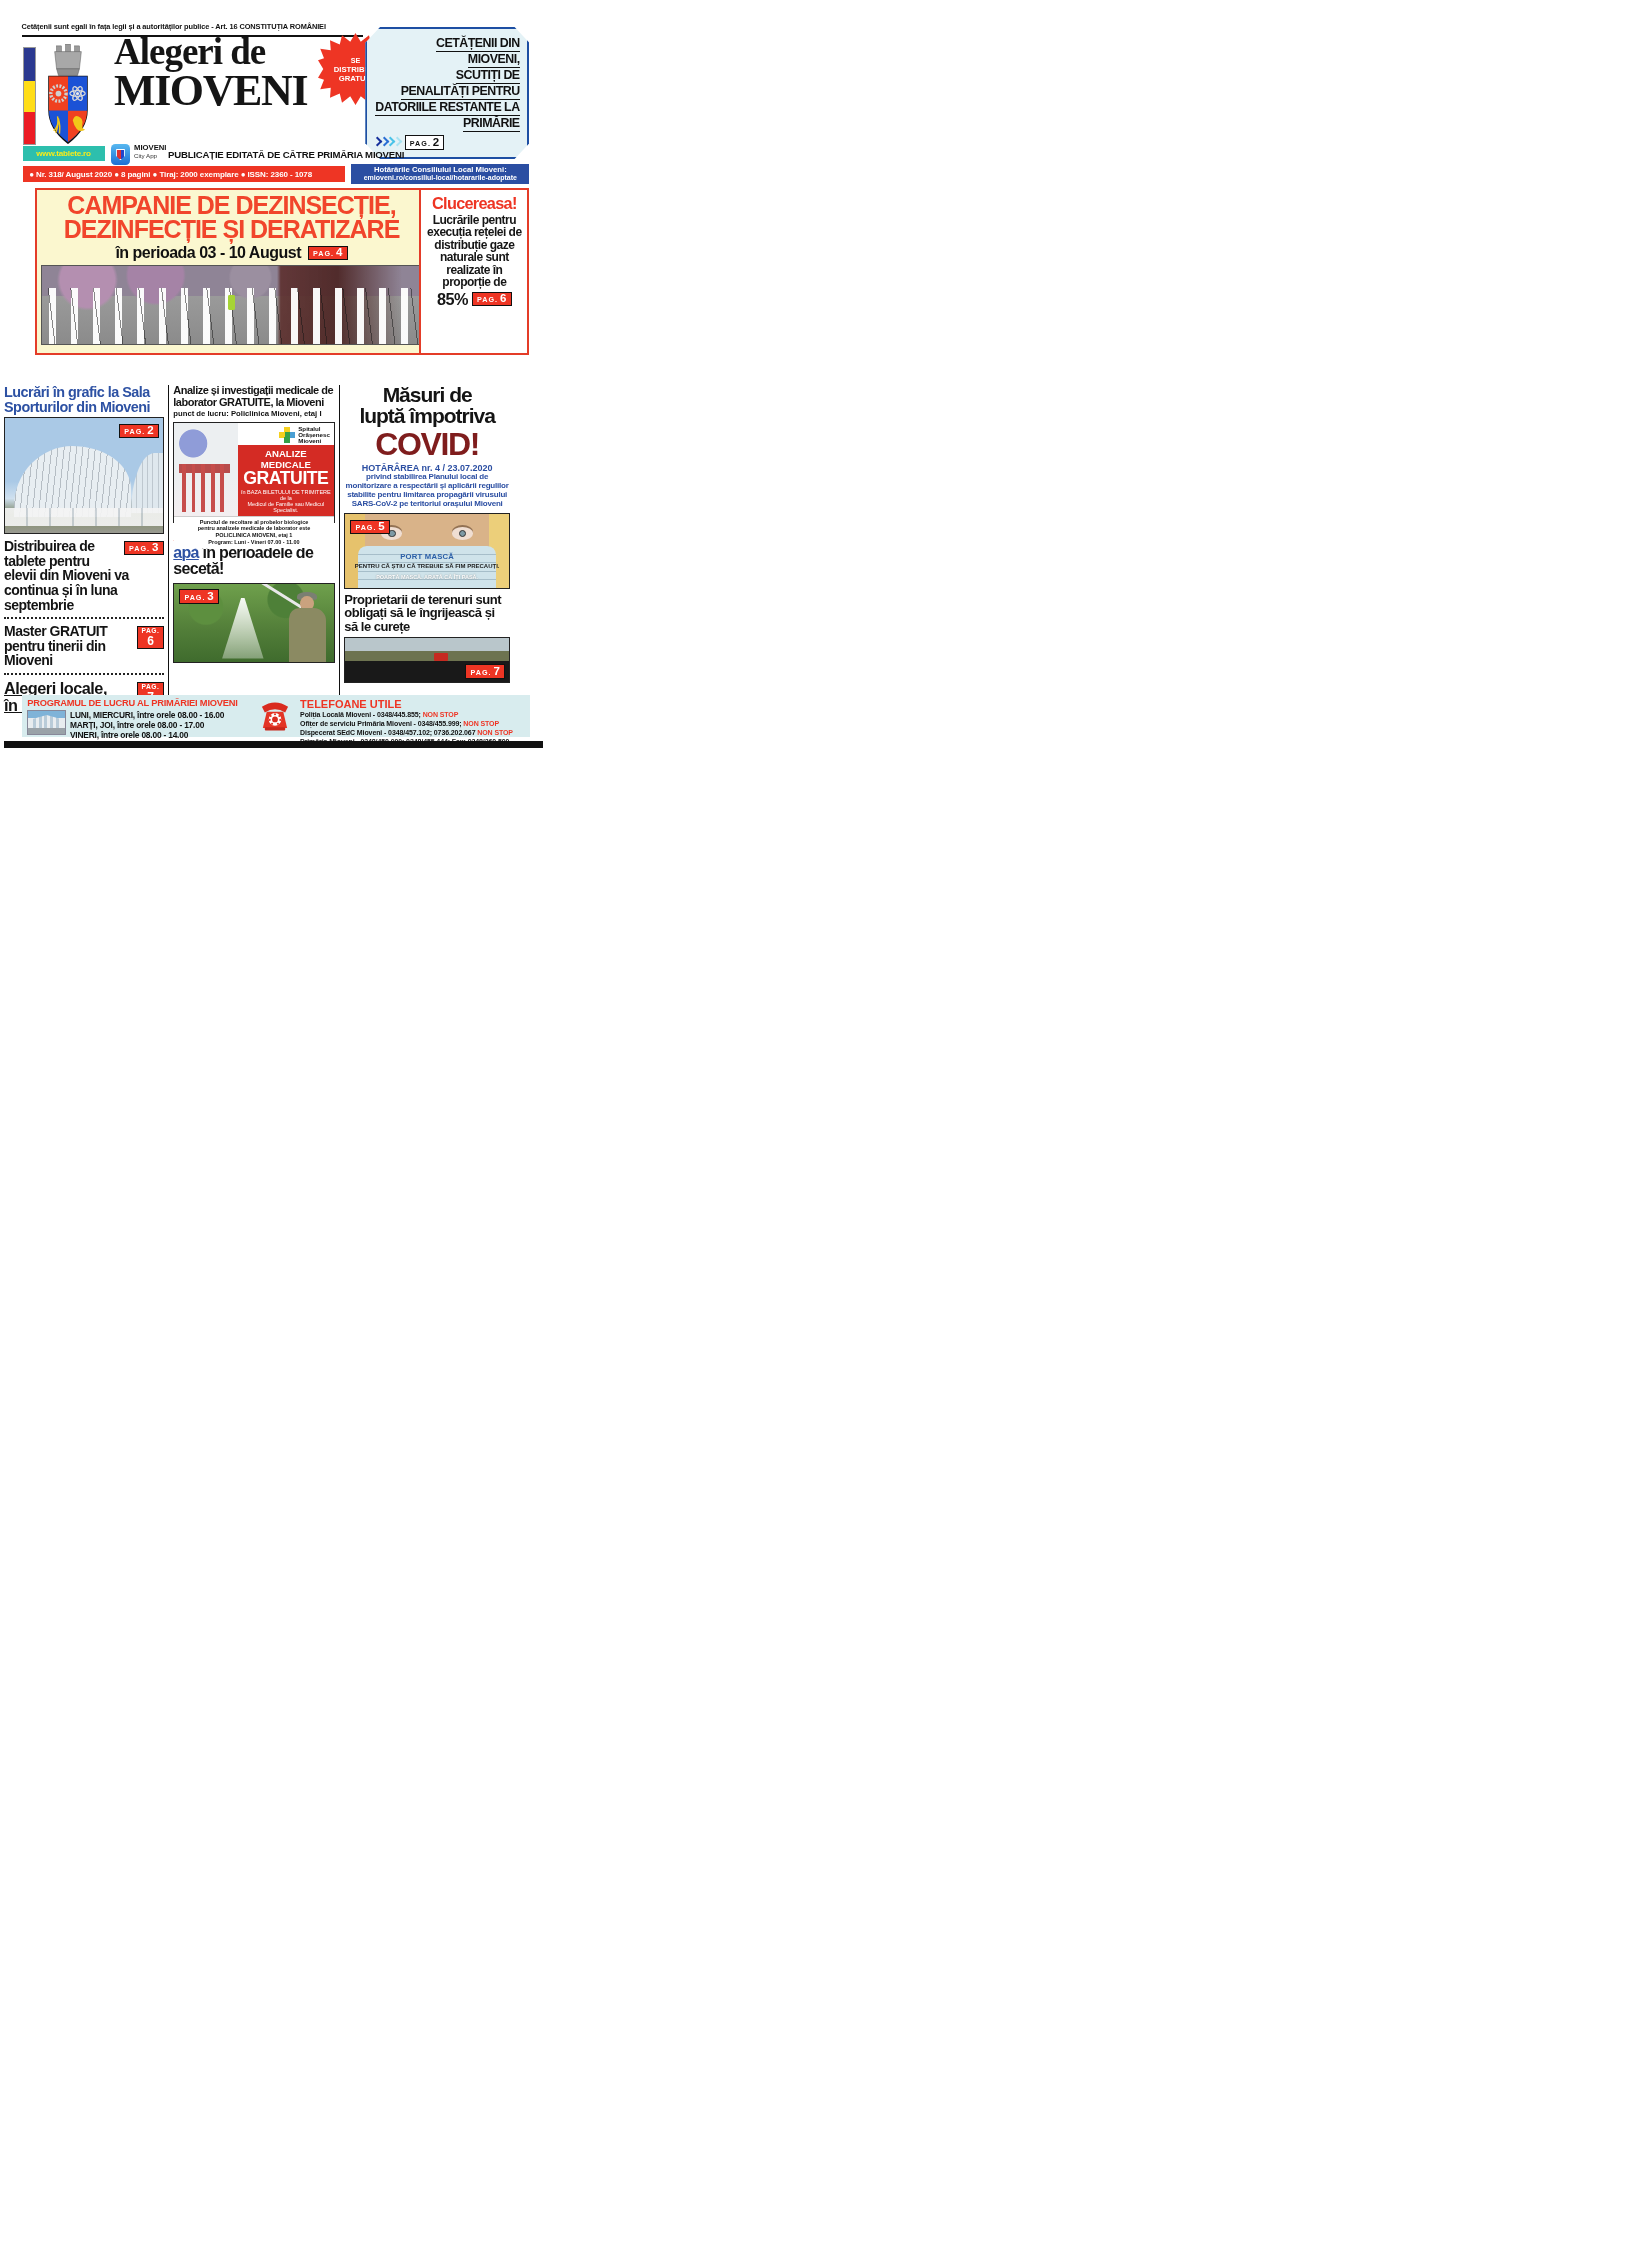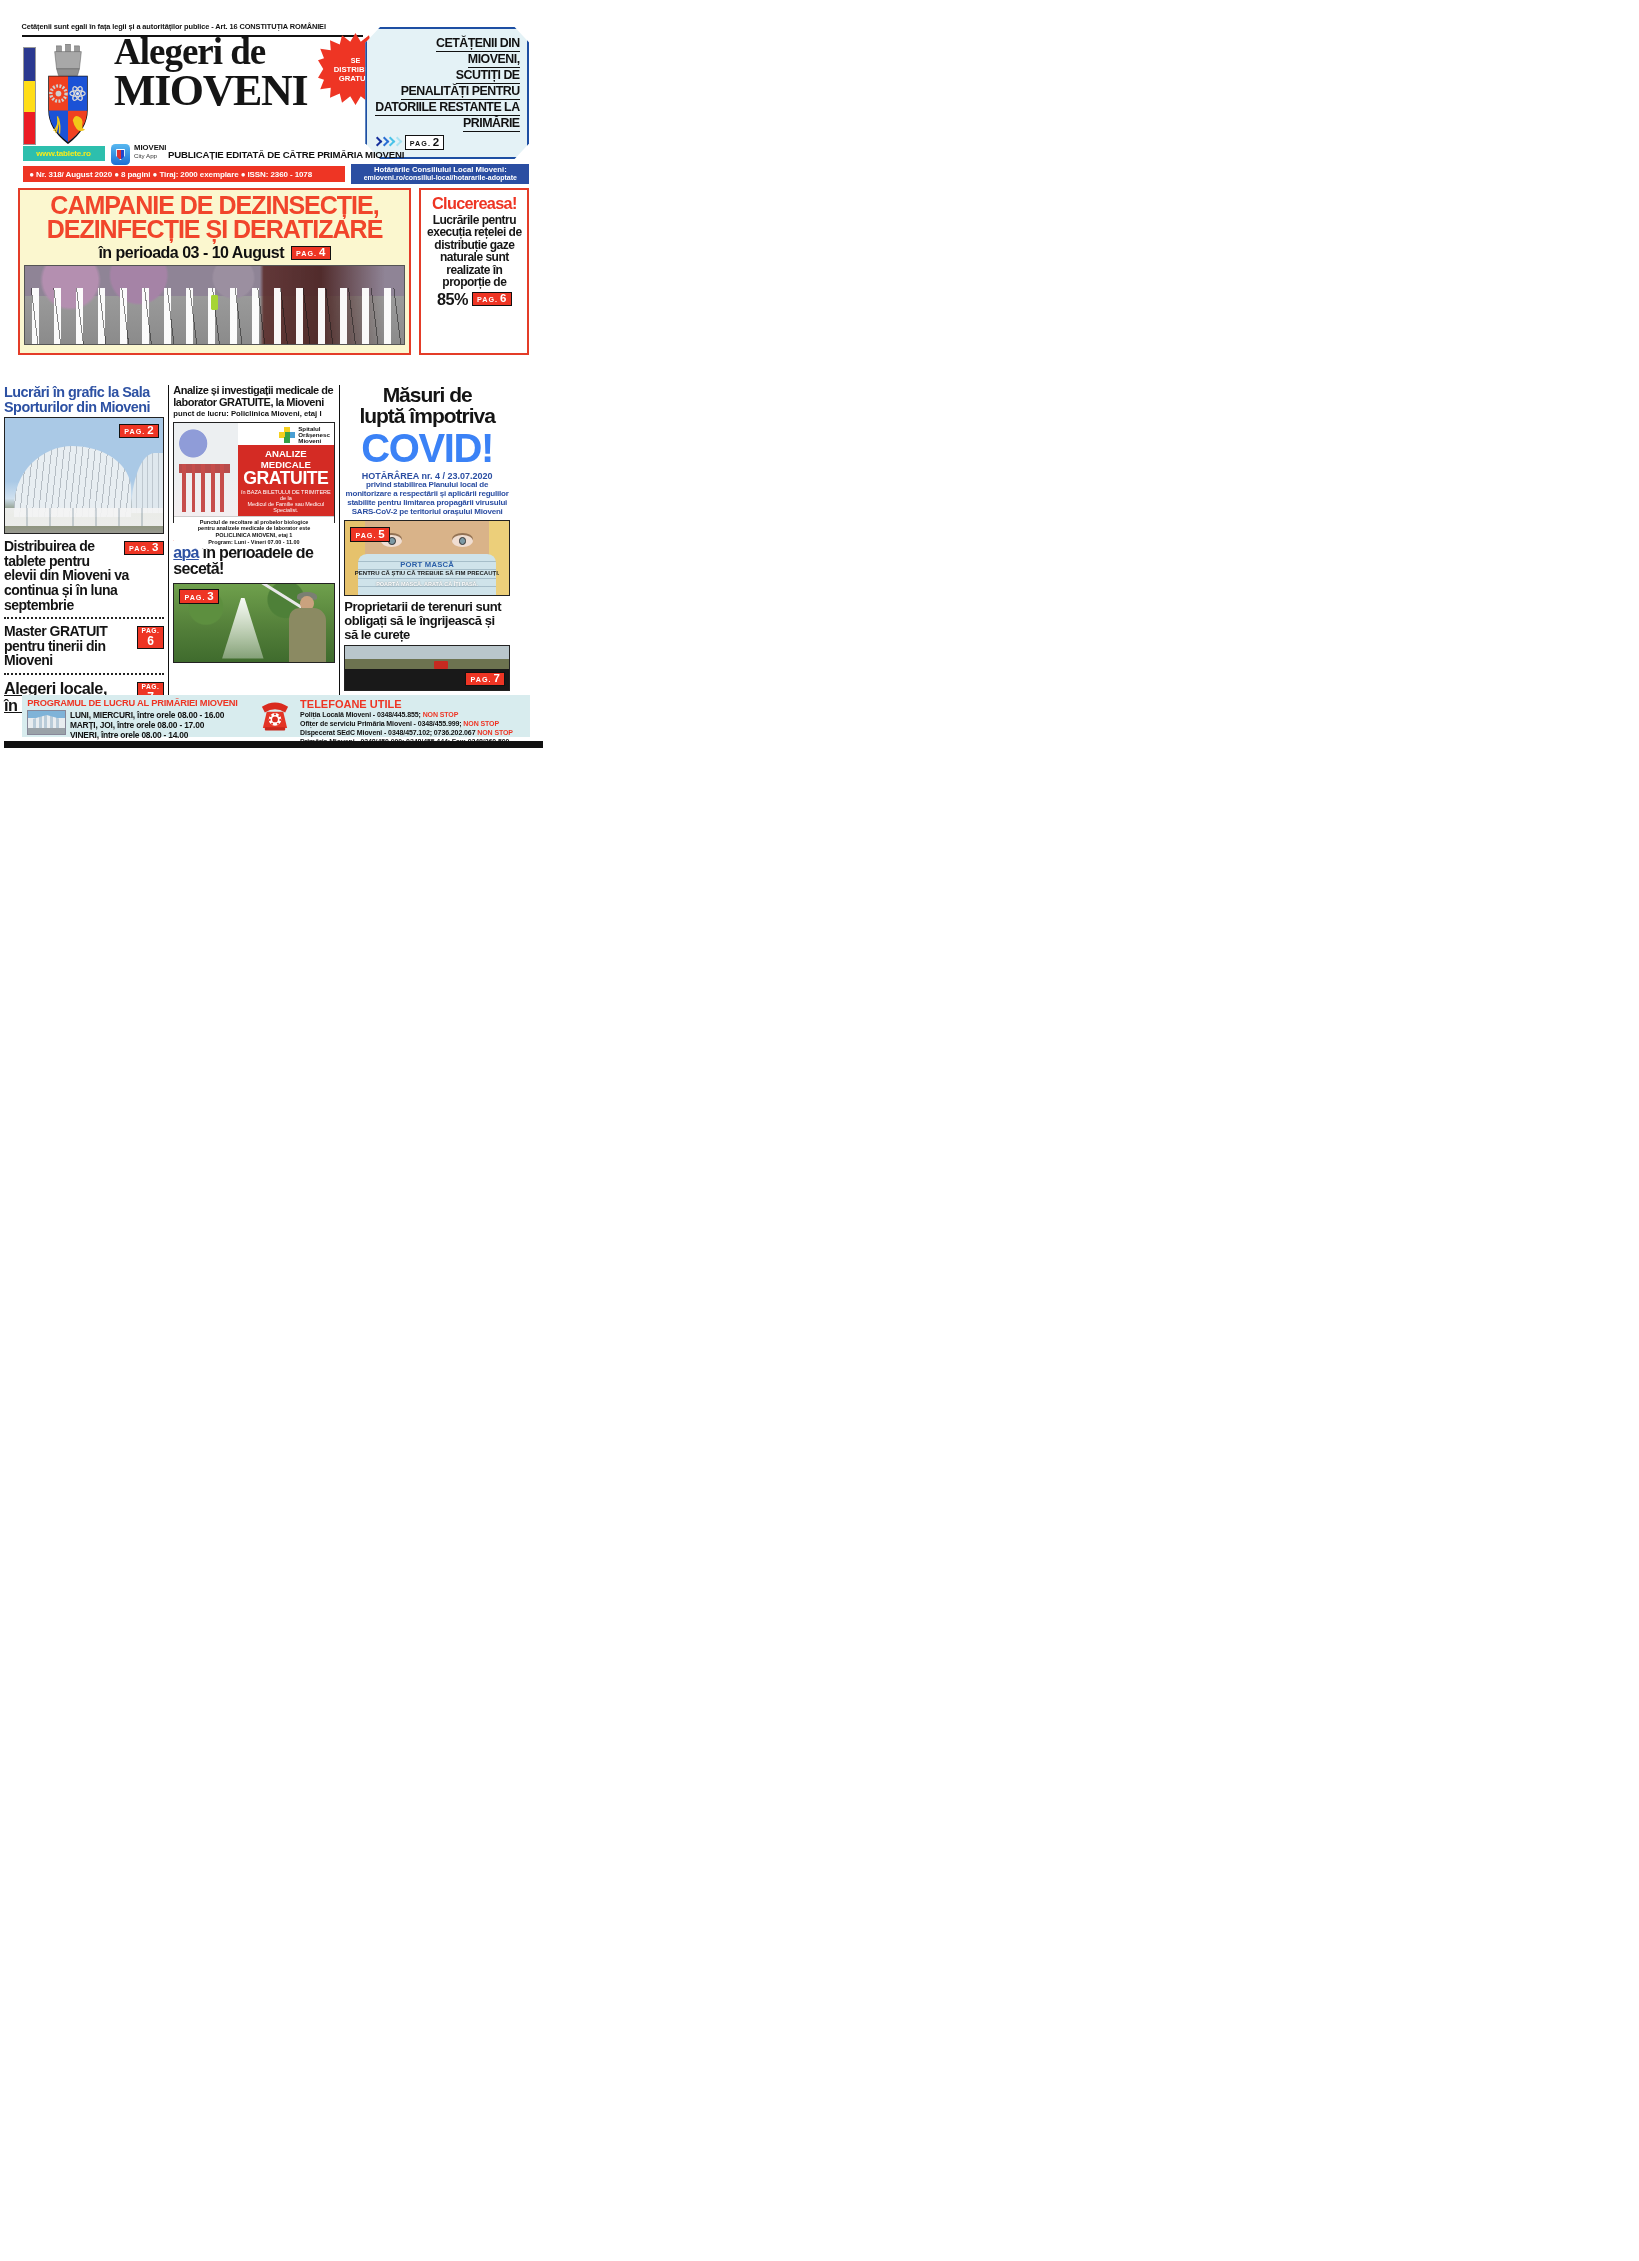--- a/index.html
+++ b/index.html
@@ -46,21 +46,21 @@
   .applabel .a2 { font-size:6.2px; color:#333; margin-top:1.4px; }
   .publisher { position:absolute; left:168px; top:149px; font-size:9.6px; font-weight:bold; color:#111; letter-spacing:-0.2px; }
 
   
   .issuebar { position:absolute; left:22.5px; top:166px; width:322px; height:16.3px; background:#ee3524; color:#fff; display:flex; align-items:center; padding-left:6.7px; font-weight:bold; font-size:8px; letter-spacing:-0.1px; }
   .councilbar { position:absolute; right:17.7px; top:164px; width:178px; height:20px; background:#2b4ea2; color:#fff; text-align:center; padding-top:1.4px; }
   .councilbar .l1 { font-size:7.7px; font-weight:bold; }
   .councilbar .l2 { font-size:7px; font-weight:bold; }
 
   
-  .lead { position:absolute; left:18px; top:188px; width:393px; height:167px; background:#fbf7cf; border:2.4px solid #e43c28; padding:2.9px 3.8px; text-align:center; }
+  .lead { position:absolute; left:35px; top:188px; width:393px; height:167px; background:#fbf7cf; border:2.4px solid #e43c28; padding:2.9px 3.8px; text-align:center; }
   .lead .h { color:#f1452b; font-weight:bold; font-size:25px; line-height:0.98; letter-spacing:-1px; }
   .lead .subrow { display:flex; align-items:center; justify-content:center; gap:6.7px; margin-top:1.9px; }
   .lead .sub { color:#111; font-weight:bold; font-size:16px; letter-spacing:-0.5px; }
   .leadphoto { position:relative; margin-top:2.9px; height:80px; border:0.5px solid #555; overflow:hidden;
     background:
       linear-gradient(90deg, rgba(90,42,40,0) 62%, rgba(90,42,40,.85) 63%, rgba(74,34,32,.9) 78%, rgba(60,60,60,.0) 95%),
       radial-gradient(circle at 12% 18%, #b48fb0 0 8%, transparent 9%),
       radial-gradient(circle at 30% 12%, #a583a6 0 10%, transparent 11%),
       radial-gradient(circle at 55% 15%, #9b8fa0 0 9%, transparent 10%),
       linear-gradient(180deg, #8f8496 0 38%, #9a9a9a 39%, #8b8b8b 100%);
@@ -144,21 +144,21 @@
                 linear-gradient(180deg,#6fa04c 0,#54803a 55%,#3f6b2d 100%); }
   .spray { position:absolute; left:30%; top:18%; width:26%; height:78%; background:linear-gradient(180deg, rgba(255,255,255,.95), rgba(255,255,255,.35)); clip-path:polygon(46% 0,54% 0,100% 100%,0 100%); }
   .wand { position:absolute; left:52%; top:12%; width:30%; height:3.3px; background:#e8e8e8; transform:rotate(32deg); border-radius:1.4px; }
   .man { position:absolute; right:4%; top:10%; width:26%; height:90%; }
   .man .head { position:absolute; left:34%; top:6%; width:34%; height:22%; background:#caa27e; border-radius:50%; }
   .man .cap { position:absolute; left:28%; top:0; width:48%; height:12%; background:#7a7f72; border-radius:50% 50% 20% 20%; }
   .man .body { position:absolute; left:8%; top:24%; width:88%; height:76%; background:#8b8a62; border-radius:10.5px 12.4px 0 0; }
 
   
   .covid-t { text-align:center; color:#141414; font-weight:bold; font-size:21px; line-height:0.98; letter-spacing:-1px; }
-  .covid-w { text-align:center; color:#3b82f6; font-weight:bold; font-size:40px; line-height:0.95; letter-spacing:-1.4px; margin-top:2.9px; }
+  .covid-w { text-align:center; color:#7f1d1d; font-weight:bold; font-size:32px; line-height:0.95; letter-spacing:-1.4px; margin-top:2.9px; }
   .covid-b { text-align:center; color:#2b4ea2; font-weight:bold; margin-top:3.8px; }
   .covid-b .b1 { font-size:9px; } .covid-b .b2 { font-size:8px; line-height:1.12; letter-spacing:-0.2px; }
 
   
   .maskphoto { height:76px; margin-top:3.8px;
      background:linear-gradient(90deg,#e6c26c 0 12%, #d9b389 12% 88%, #eccf7a 88% 100%); }
   .eye { position:absolute; top:18%; width:21px; height:12.4px; background:#f0ded2; border-radius:50%; box-shadow:0 -1.9px 0 rgba(90,60,40,.55); }
   .eye i { position:absolute; left:6.7px; top:2.4px; width:7.7px; height:7.7px; border-radius:50%; background:#7d99a4; border:1.4px solid #333; }
   .eyeL { left:22%; } .eyeR { right:22%; }
   .mask { position:absolute; left:8%; right:8%; top:44%; bottom:0; background:#cfe3ea; border-radius:8.6px 8.6px 0 0;

